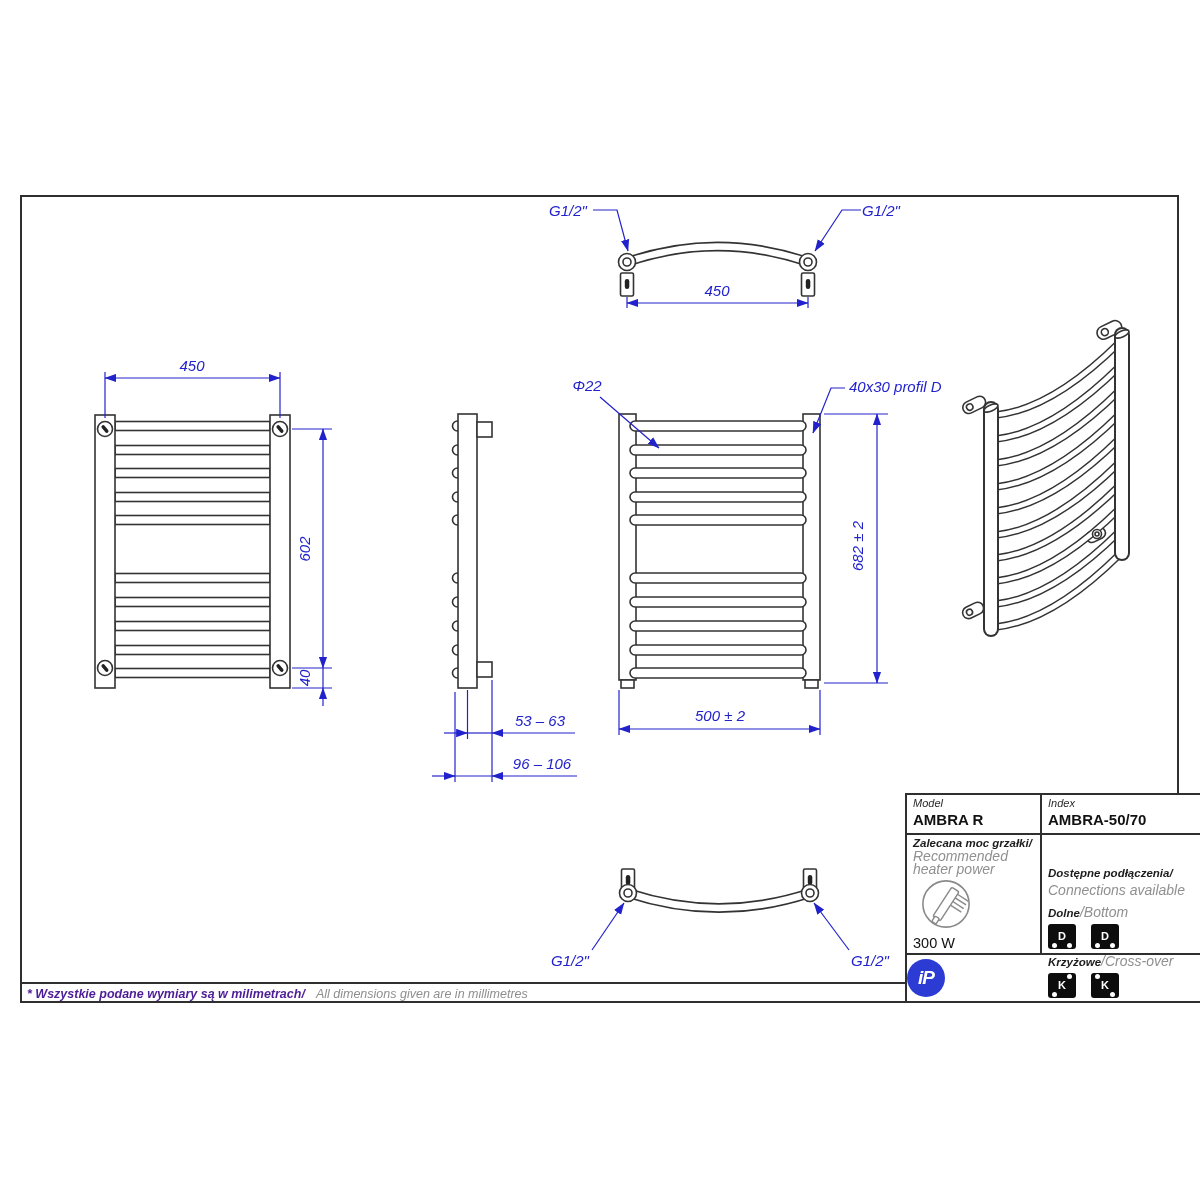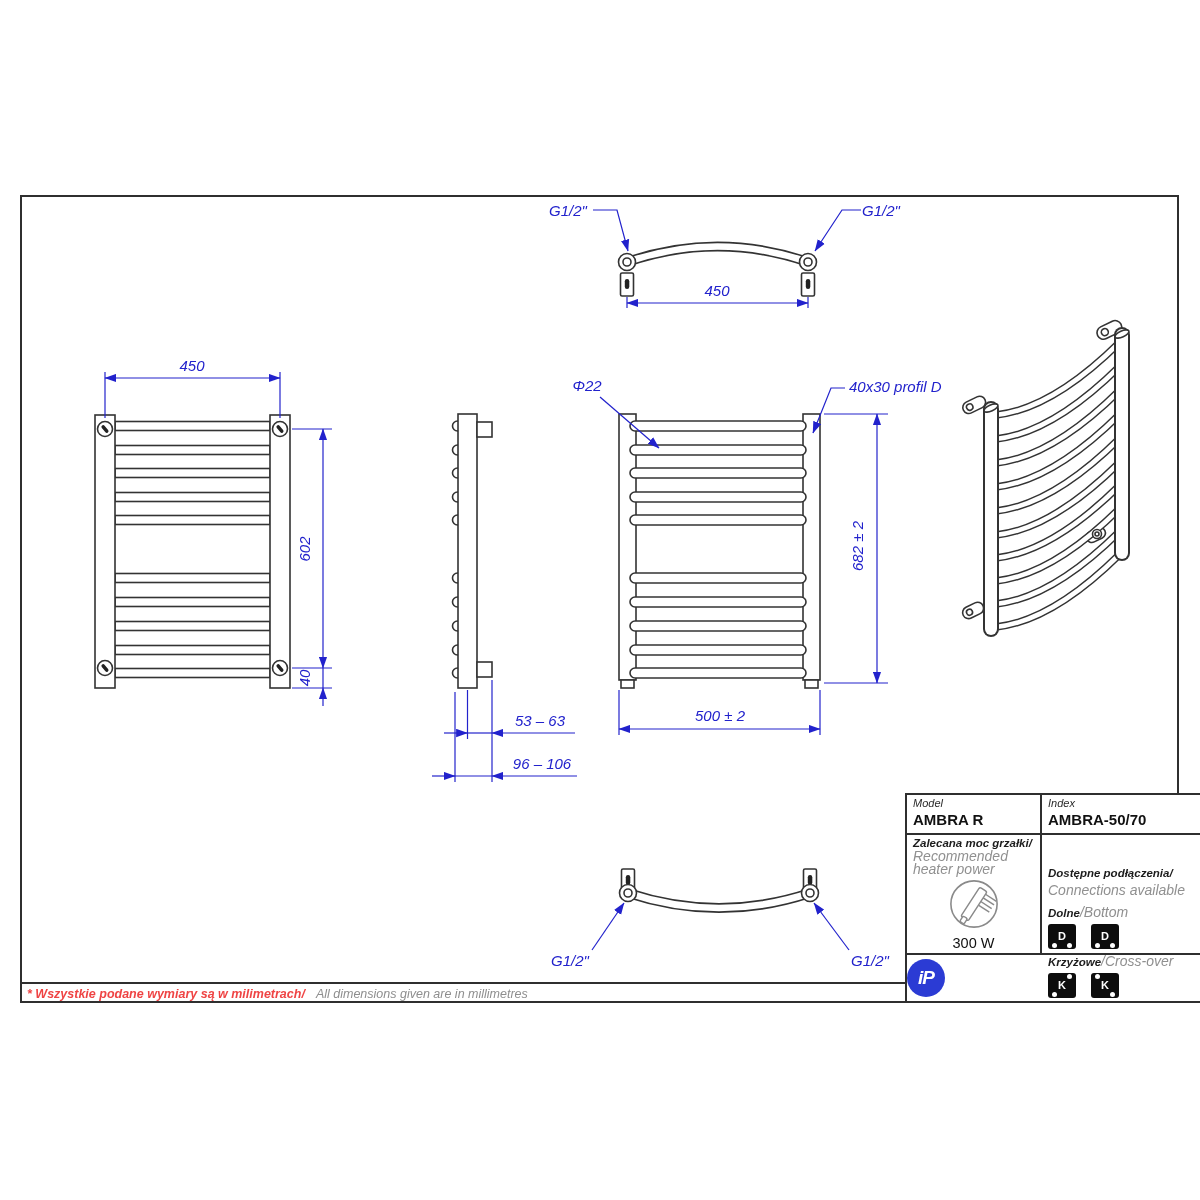--- a/index.html
+++ b/index.html
@@ -10,32 +10,32 @@
   svg.draw{position:absolute;left:0;top:0;pointer-events:none;}
   .ln{stroke:#333;stroke-width:1.6;fill:none;}
   .lnw{stroke:#333;stroke-width:1.6;fill:#fff;}
   .dk{fill:#222;stroke:none;}
   .dim{stroke:#2222cc;stroke-width:1.2;fill:none;}
   text.dimt{font:italic 15px "Liberation Sans", sans-serif;fill:#2222cc;}
   
   .footer{position:absolute;left:20px;top:982px;width:885px;height:21px;
           border-top:2px solid #2f2f2f;box-sizing:border-box;display:flex;align-items:center;
           padding-left:7px;font-size:12.5px;font-style:italic;white-space:pre;}
-  .footer .pl{font-weight:bold;color:#ef4444;}
+  .footer .pl{font-weight:bold;color:#4c1d95;}
   .footer .en{color:#8e8e8e;padding-left:8px;}
   
   .tblock{position:absolute;left:905px;top:793px;width:302px;height:210px;box-sizing:border-box;
           border:2px solid #2f2f2f;display:flex;flex-direction:column;background:#fff;}
   .trow1{height:40px;display:flex;border-bottom:2px solid #2f2f2f;box-sizing:border-box;}
   .tcell{flex:1;box-sizing:border-box;padding:2px 6px;}
   .tcell.first{border-right:2px solid #2f2f2f;max-width:135px;}
   .lab{font-style:italic;font-size:11px;color:#2a2a2a;}
   .val{font-weight:bold;font-size:15px;color:#111;text-align:left;margin-top:2px;}
   .trow2{height:120px;display:flex;border-bottom:2px solid #2f2f2f;box-sizing:border-box;}
-  .c-power{display:flex;flex-direction:column;align-items:center;}
+  .c-power{display:flex;flex-direction:column;align-items:flex-start;}
   .c-power .labs{align-self:flex-start;line-height:13px;}
   .bi{font-weight:bold;font-style:italic;font-size:11.5px;color:#1c1c1c;}
   .gi{font-style:italic;font-size:14px;color:#909090;}
   .pwr{font-weight:normal;font-size:14.5px;color:#111;margin-top:5px;}
   .c-conn{line-height:17px;margin-top:28px;}
   .iconrow{display:flex;gap:15px;margin:2px 0 3px 0;}
   .sq{position:relative;width:28px;height:25px;background:#0d0d0d;border-radius:3px;
       display:flex;align-items:center;justify-content:center;color:#fff;
       font-weight:bold;font-size:11px;}
   .sq .dot{position:absolute;width:5px;height:5px;border-radius:50%;background:#fff;}

